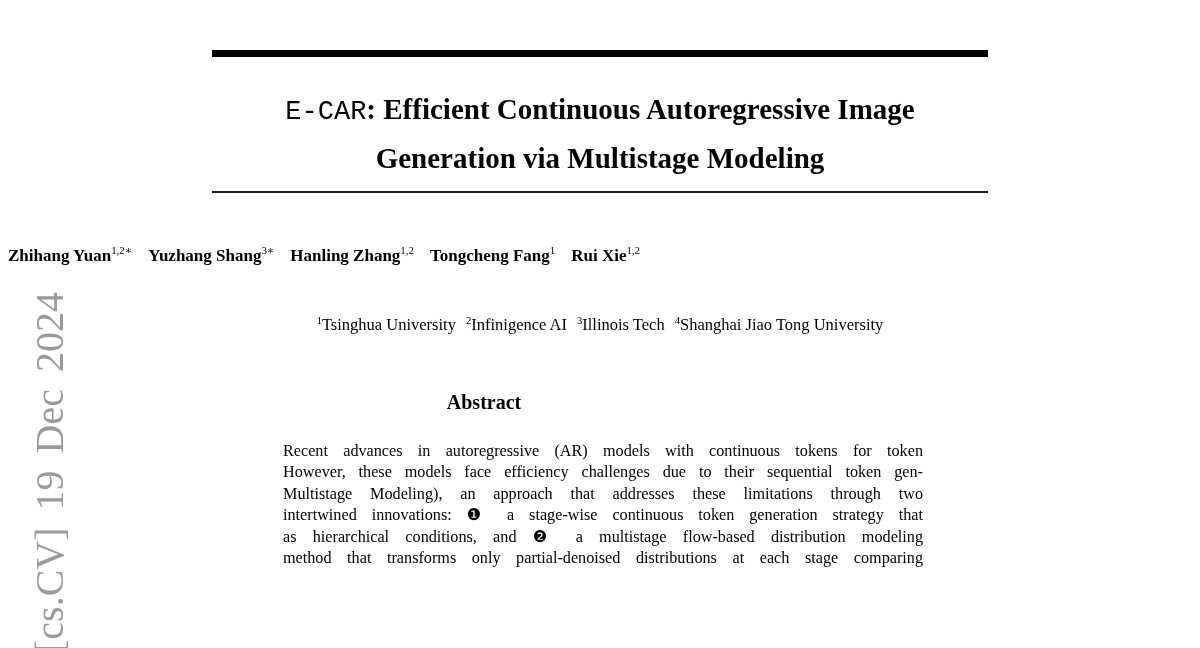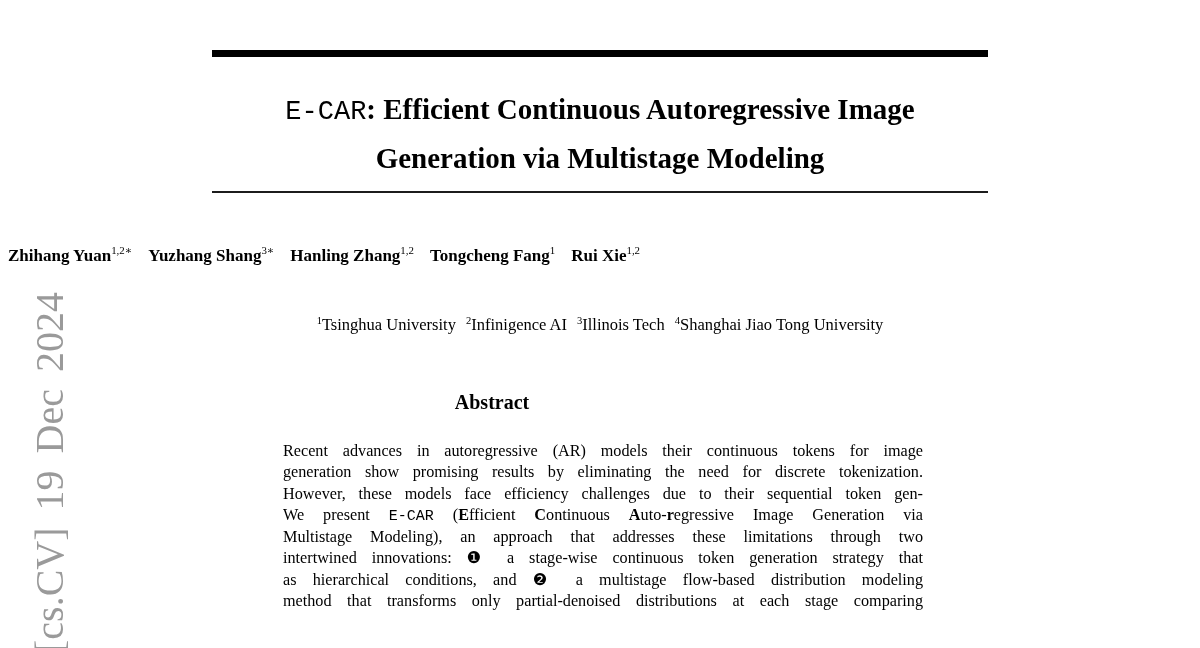--- a/index.html
+++ b/index.html
@@ -77,21 +77,21 @@
     left: 0; top: 314px;
     width: 1200px;
     text-align: center;
     font-size: 16.5px;
     line-height: 22px;
   }
   .affil { margin: 0 5px; white-space: nowrap; }
 
   .abstract-heading {
     position: absolute;
-    left: 8px; top: 391px;
+    left: 0; top: 391px;
     width: 968px;
     text-align: center;
     font-weight: bold;
     font-size: 20px;
   }
 
   .abstract-body {
     position: absolute;
     left: 283px; top: 441px;
     width: 640px;
@@ -132,23 +132,21 @@
 
   <div class="authors">
     <div class="author-line"><span class="author"><span>Zhihang Yuan</span><sup>1,2∗</sup></span><span class="author"><span>Yuzhang Shang</span><sup>3∗</sup></span><span class="author"><span>Hanling Zhang</span><sup>1,2</sup></span><span class="author"><span>Tongcheng Fang</span><sup>1</sup></span><span class="author"><span>Rui Xie</span><sup>1,2</sup></span></div>
   </div>
 
   <div class="affiliations"><span class="affil"><sup>1</sup><span>Tsinghua University</span></span><span class="affil"><sup>2</sup><span>Infinigence AI</span></span><span class="affil"><sup>3</sup><span>Illinois Tech</span></span><span class="affil"><sup>4</sup><span>Shanghai Jiao Tong University</span></span></div>
 
   <div class="abstract-heading">Abstract</div>
 
   <div class="abstract-body">
-      <div class="abs-line"><span>Recent advances in autoregressive (AR) models their continuous tokens for image</span></div>
-      <div class="abs-line"><span>generation show promising results by eliminating the need for discrete tokenization.</span></div>
+      <div class="abs-line"><span>Recent advances in autoregressive (AR) models with continuous tokens for token</span></div>
       <div class="abs-line"><span>However, these models face efficiency challenges due to their sequential token gen-</span></div>
-      <div class="abs-line"><span>We present </span><span class="mono">E-CAR</span><span> (</span><span class="b">E</span><span>fficient </span><span class="b">C</span><span>ontinuous </span><span class="b">A</span><span>uto-</span><span class="b">r</span><span>egressive Image Generation via</span></div>
       <div class="abs-line"><span>Multistage Modeling), an approach that addresses these limitations through two</span></div>
       <div class="abs-line"><span>intertwined innovations: ❶ a stage-wise continuous token generation strategy that</span></div>
       <div class="abs-line"><span>as hierarchical conditions, and ❷ a multistage flow-based distribution modeling</span></div>
       <div class="abs-line"><span>method that transforms only partial-denoised distributions at each stage comparing</span></div>
     </div>
 
 </div>
 
 </body></html>

